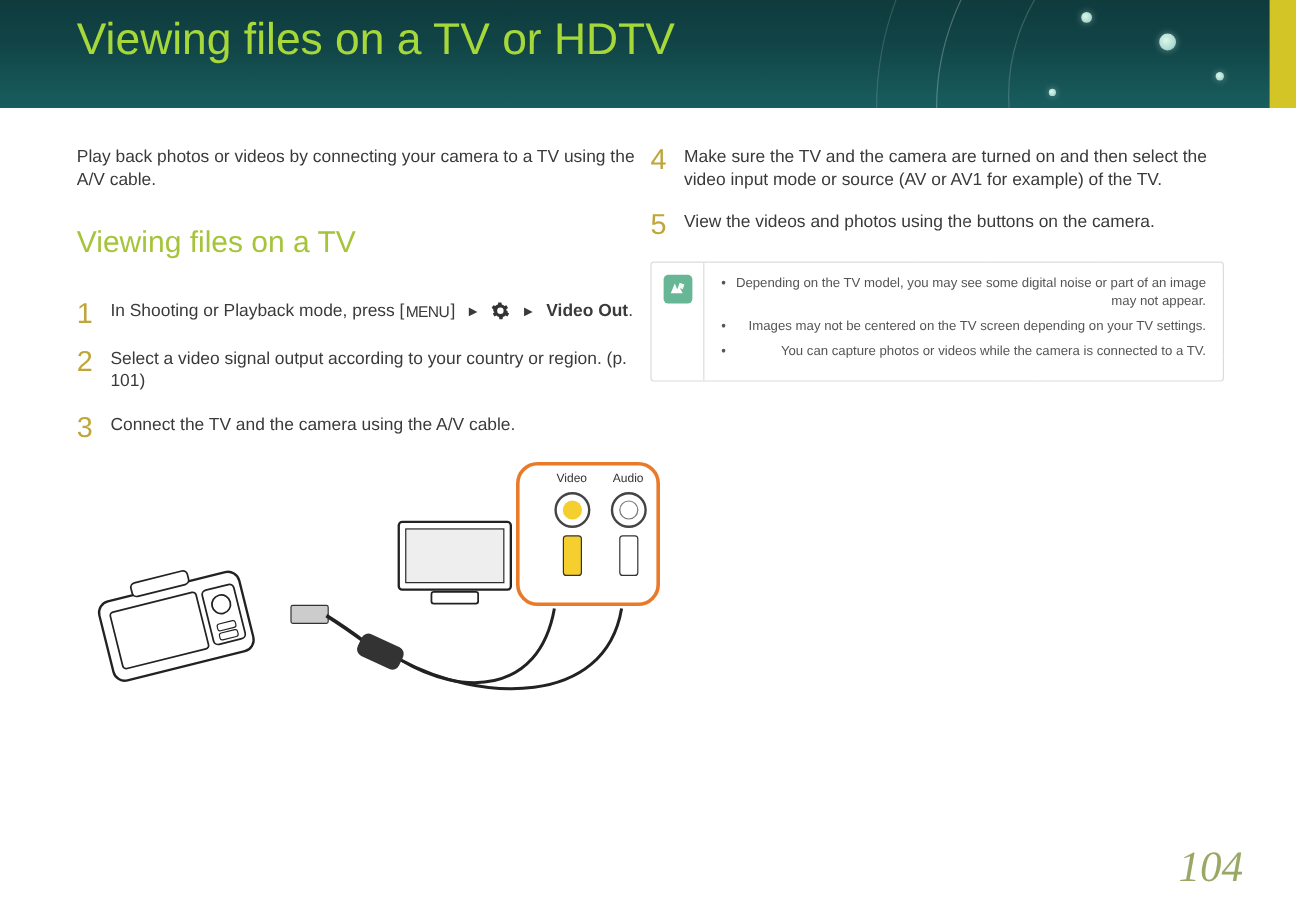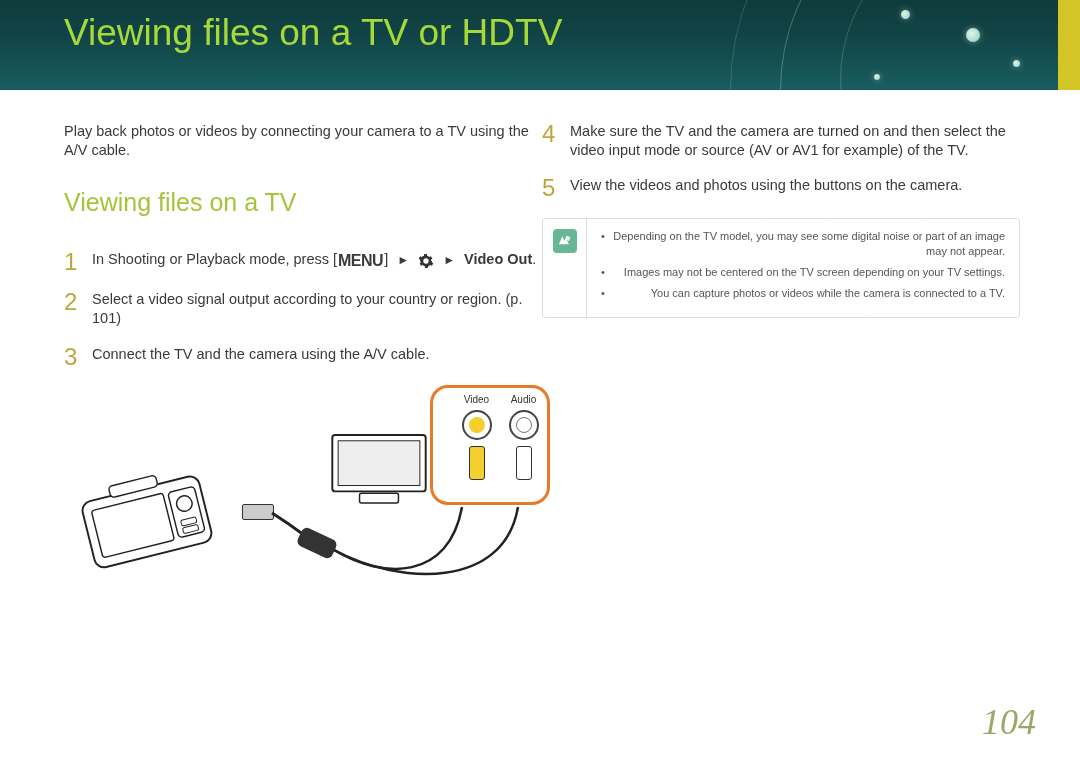--- a/index.html
+++ b/index.html
@@ -81,22 +81,22 @@
     font-weight: 400;
     font-family: "Arial Narrow", Arial, sans-serif;
     flex-shrink: 0;
     line-height: 1;
     width: 14px;
   }
   .step-body { flex:1; }
   .bold { font-weight: 700; }
   .menu-glyph {
     display:inline-block;
-    font-weight:700;
-    font-size:16px;
+    font-weight:400;
+    font-size:13px;
     letter-spacing:-0.5px;
     vertical-align: middle;
     padding:0 1px;
     text-align:right;
   }
   .arrow { font-size:12px; vertical-align:middle; padding:0 5px;}
   .gear-icon {
     display:inline-block; width:16px; height:16px; vertical-align:middle;
   }
   .note-box {

